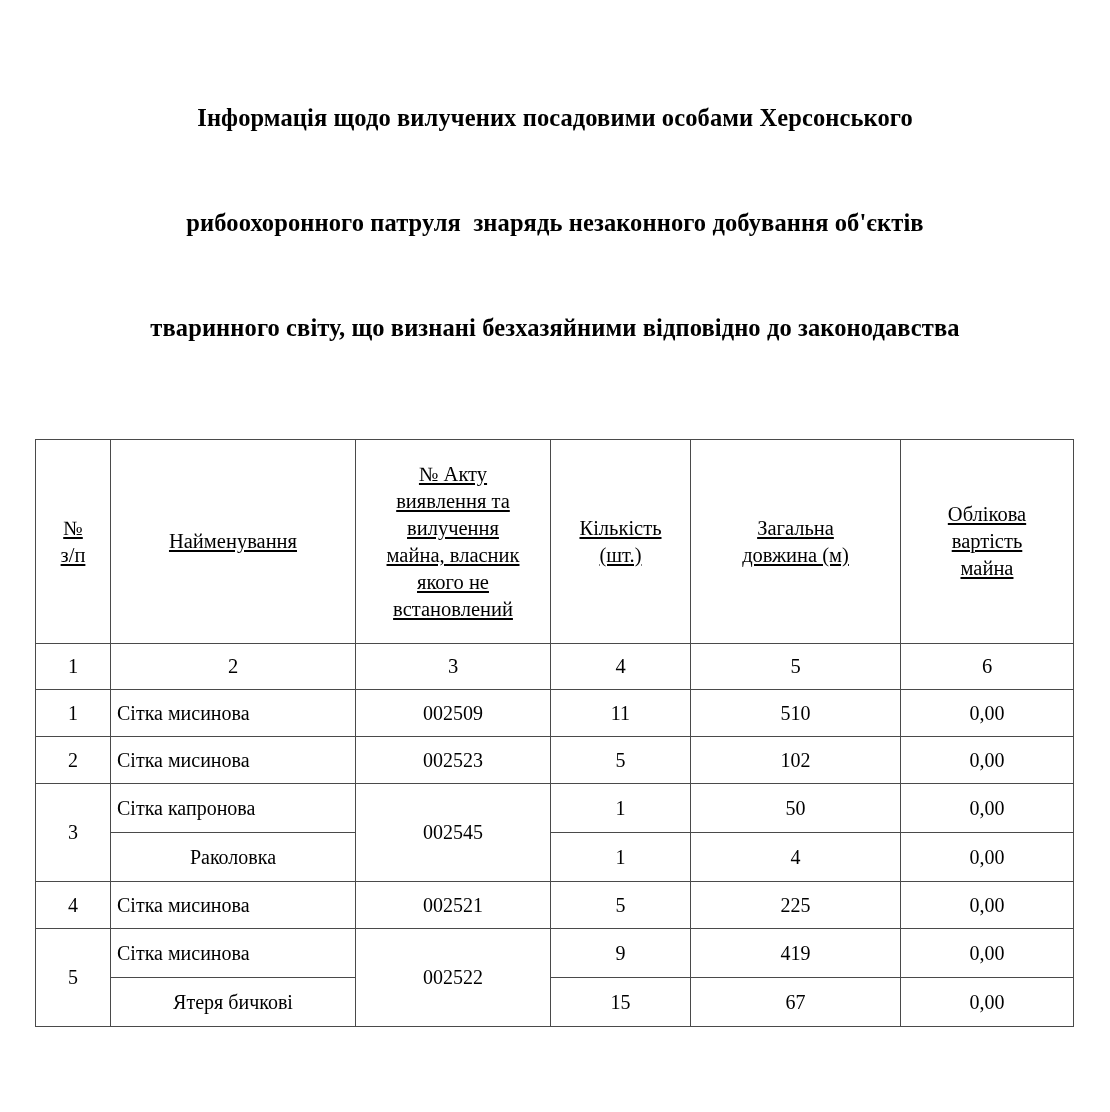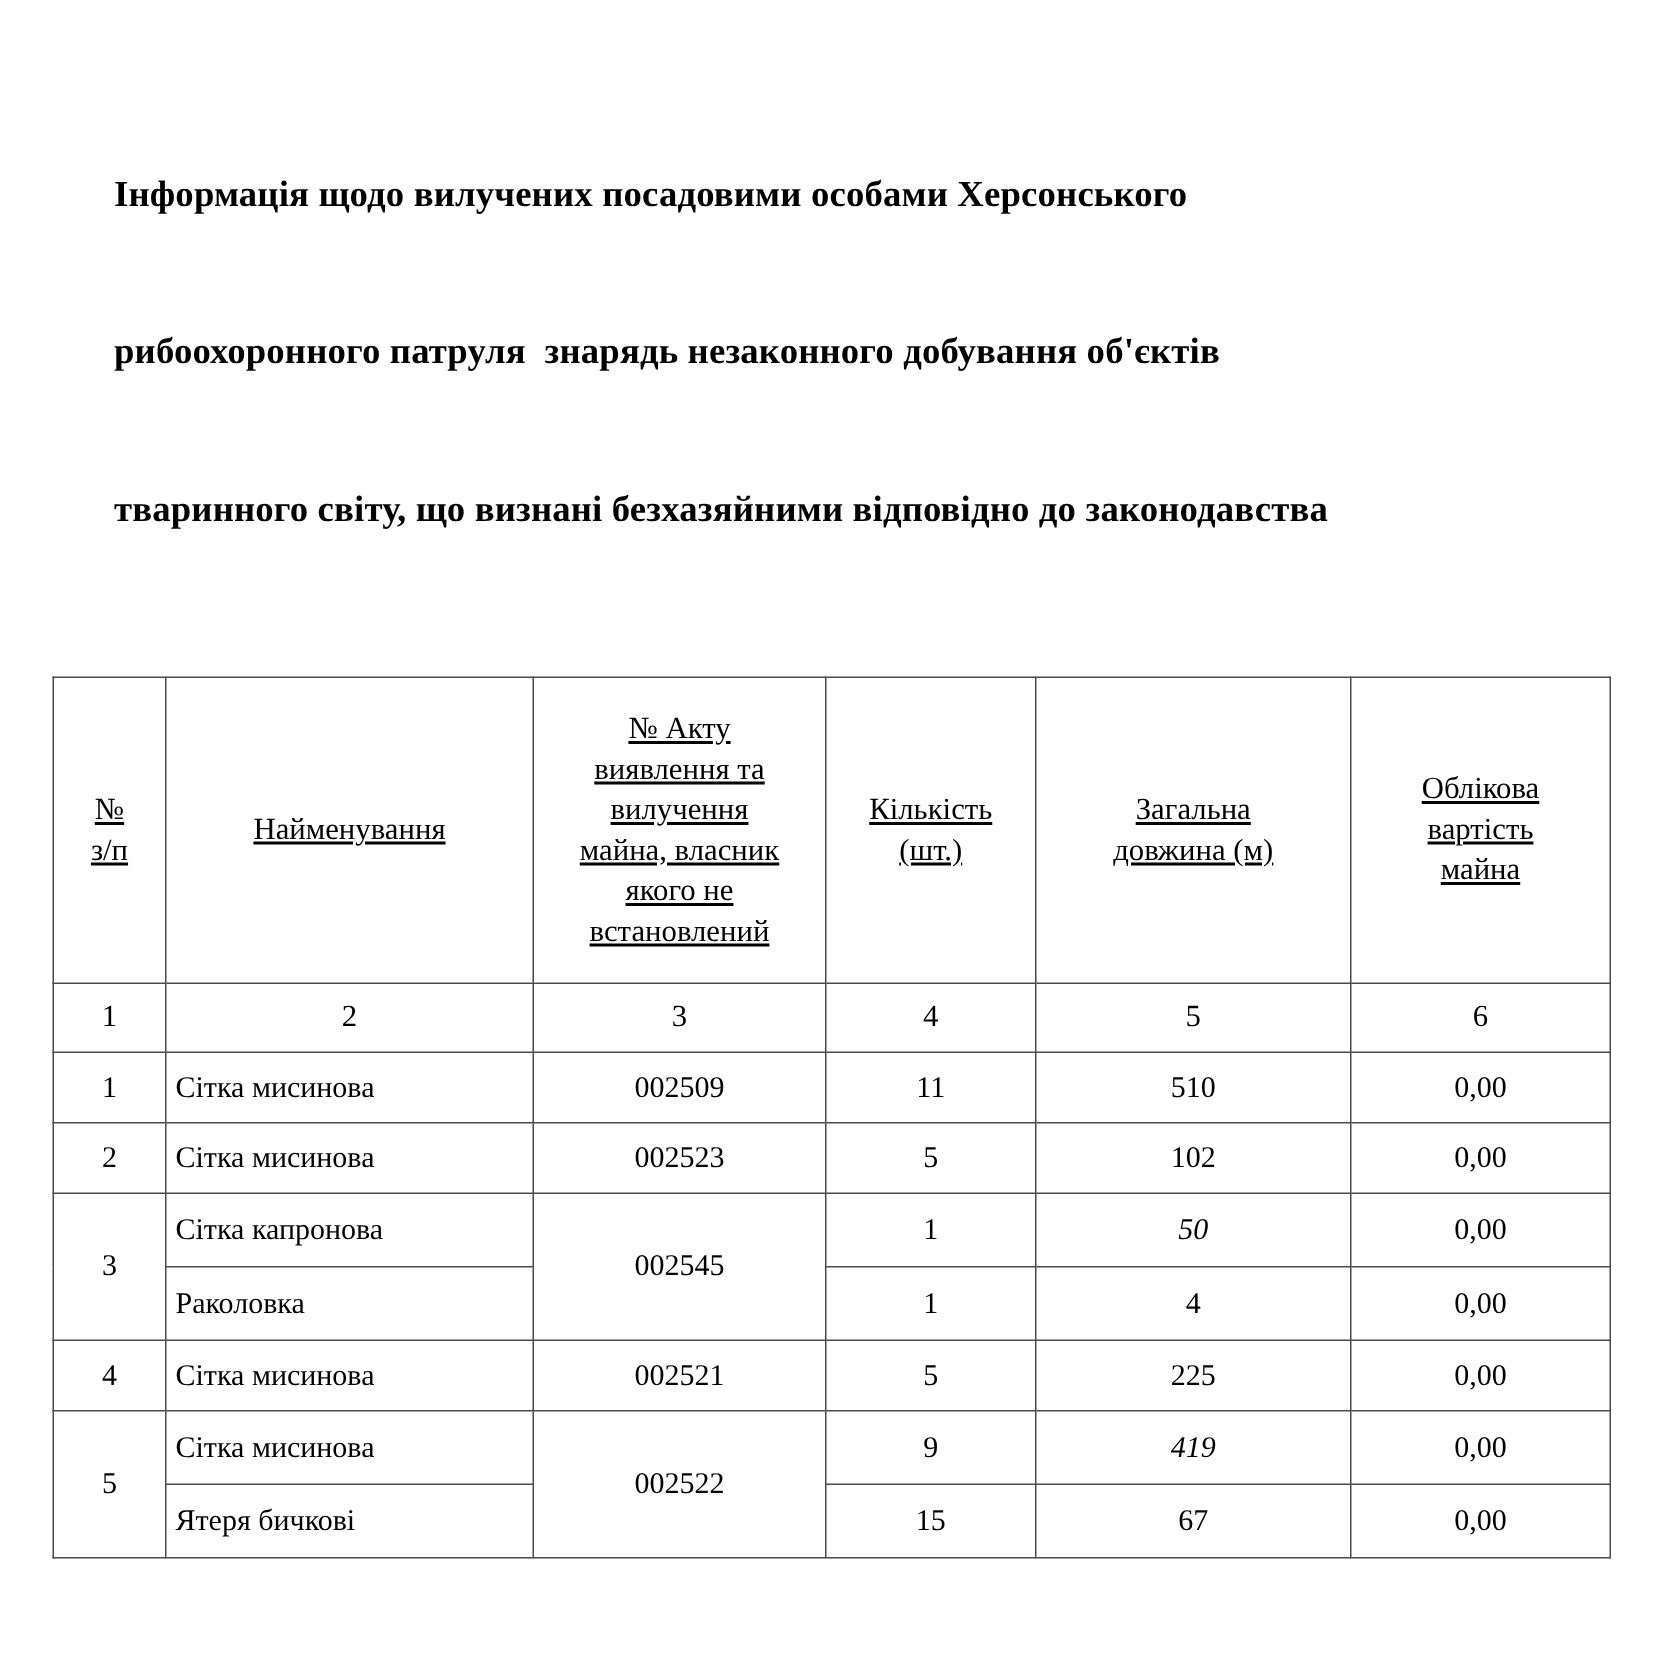--- a/index.html
+++ b/index.html
@@ -18,23 +18,23 @@
 
   .page {
     position: relative;
     width: 1110px;
     height: 1112px;
     box-sizing: border-box;
   }
 
   
   .doc-title {
-    margin: 16px;
+    margin: 4px;
     padding: 26px 60px 0 60px;
-    text-align: left;
+    text-align: center;
     font-weight: bold;
     font-size: 24.5px;
     line-height: 35px;
     letter-spacing: 0.1px;
     white-space: pre-wrap;
   }
   .doc-title .tline { display: block; }
 
   
   .tbl-wrap {
@@ -88,23 +88,23 @@
   .cell-name  { text-align: left; padding-left: 11px; }
   .cell-act   { text-align: center; }
   .cell-qty   { text-align: center; }
   .cell-len   { text-align: center; margin-top: 21px; }
   .cell-cost  { text-align: center; }
 
   
   .sub-row td { height: 48px; }
   .v-mid { vertical-align: middle; }
   .name-top    { vertical-align: top; padding-top: 4px; }
-  .name-bottom { vertical-align: top; padding-top: 4px; }
+  .name-bottom { vertical-align: top; padding-top: 4px; text-align: center; }
   .qty-top  { vertical-align: top;    padding-top: 2px; }
-  .len-top  { vertical-align: top;    padding-top: 2px; font-style: italic; }
+  .len-top  { vertical-align: top;    padding-top: 2px; }
   .cost-top { vertical-align: top;    padding-top: 2px; }
   .qty-bot  { vertical-align: bottom; padding-bottom: 4px; }
   .len-bot  { vertical-align: bottom; padding-bottom: 4px; }
   .cost-bot { vertical-align: top;    padding-top: 2px; }
 </style>
 </head>
 <body>
 
 <div class="page">
 

